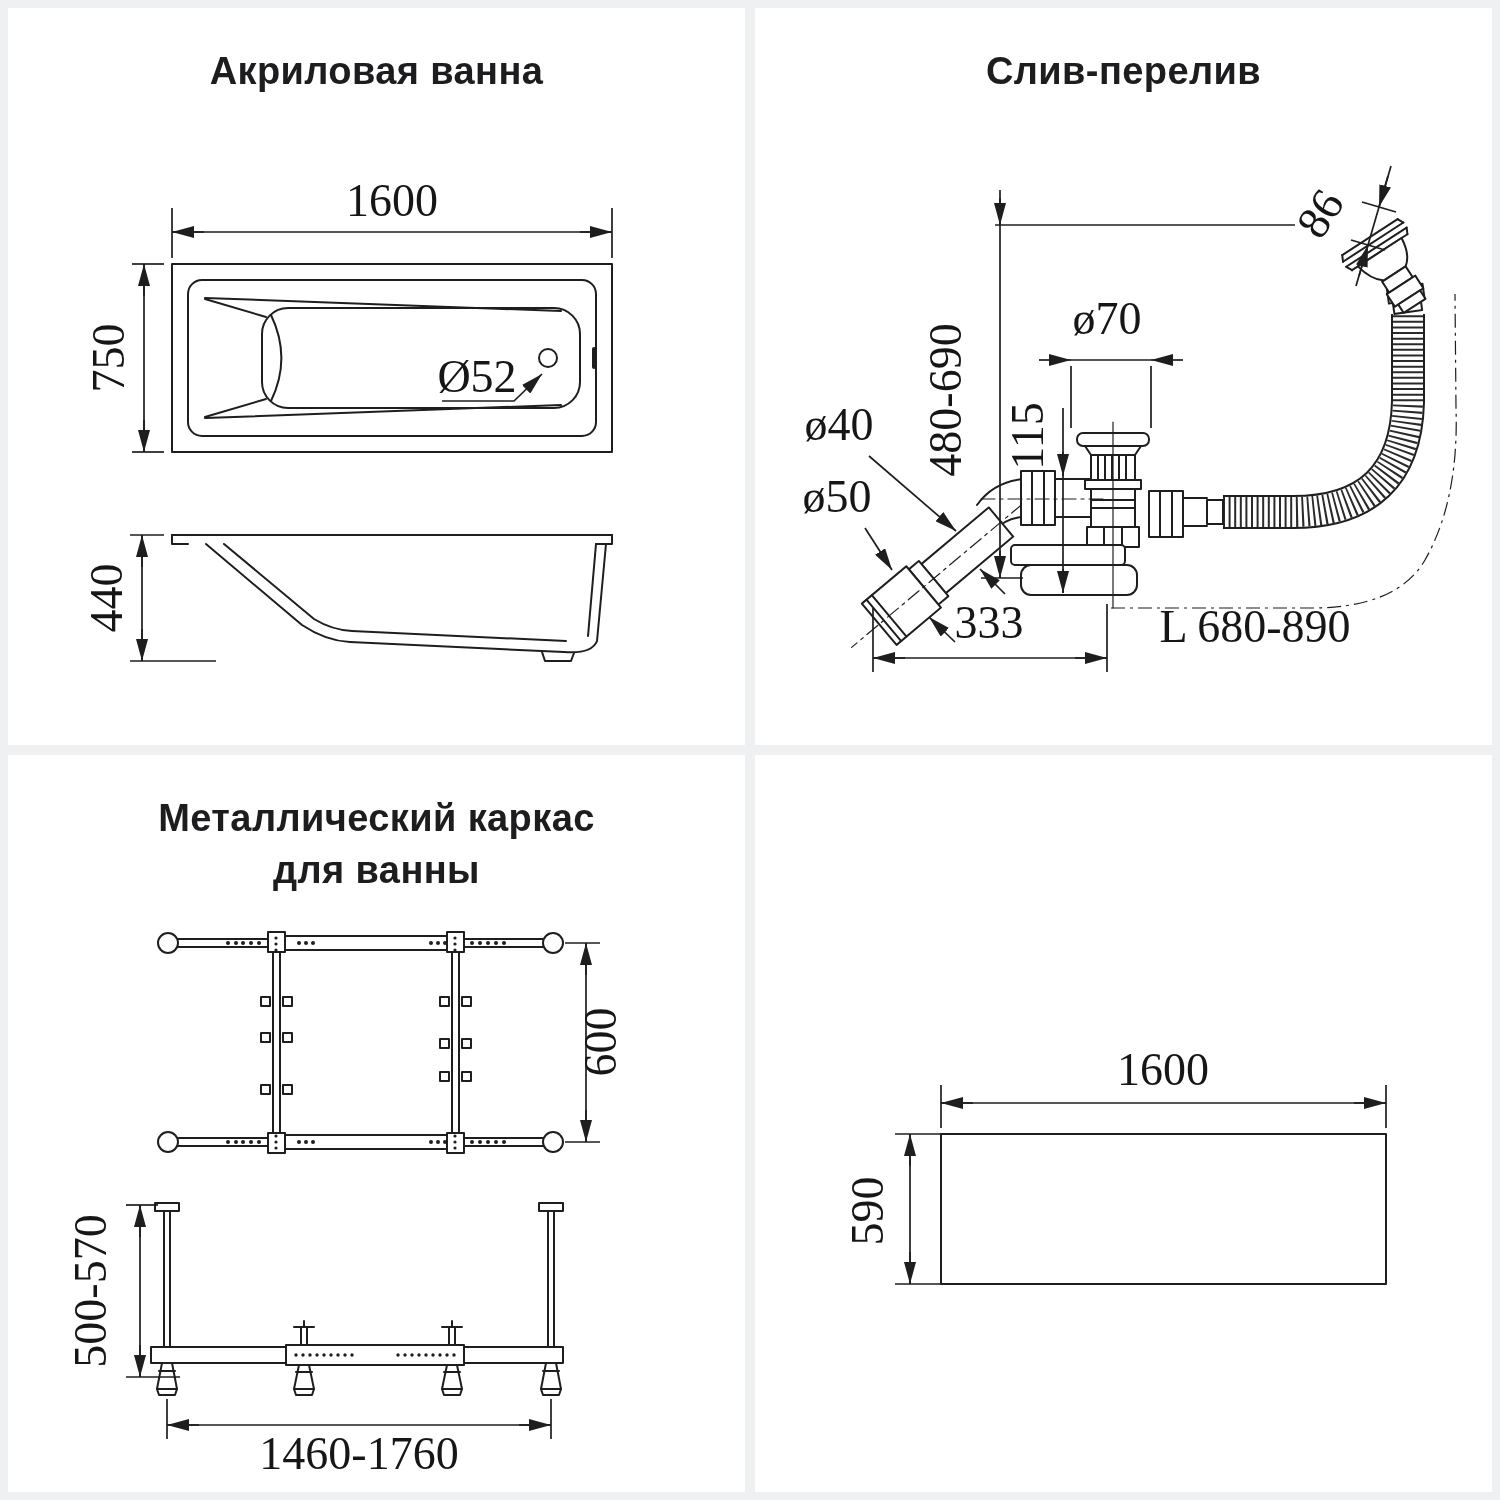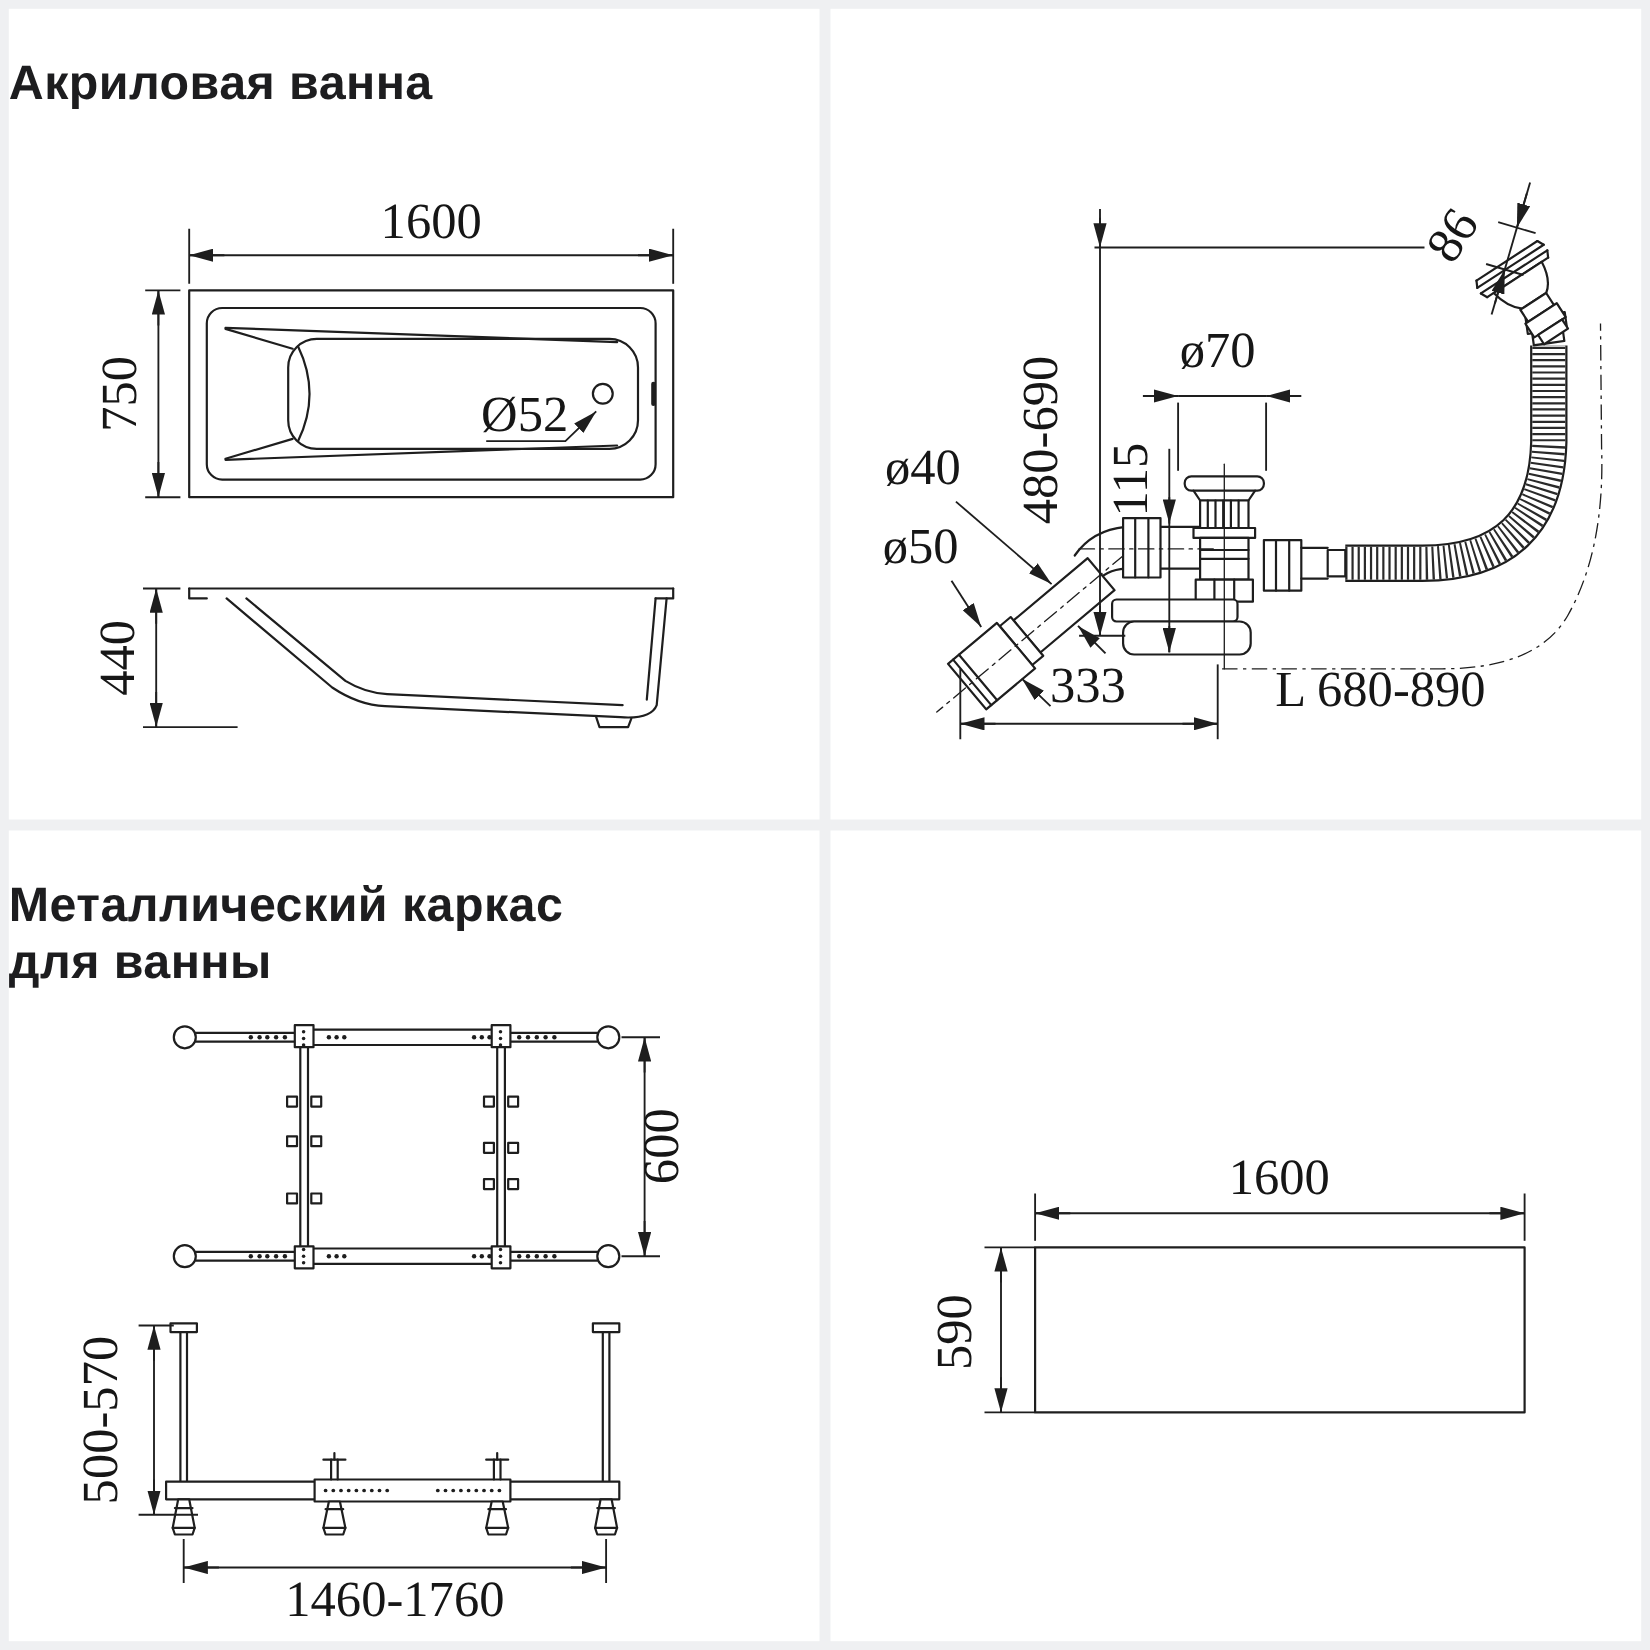--- a/index.html
+++ b/index.html
@@ -1,22 +1,22 @@
 <!DOCTYPE html>
 <html><head>
 <meta charset="utf-8">
 <style>
   html,body{margin:0;padding:0;}
   body{background:#eff0f2;}
   #stage{position:relative;width:1500px;height:1500px;background:#eff0f2;overflow:hidden;}
   .panel{position:absolute;width:737px;height:737px;background:#fff;}
   #p1{left:8px;top:8px;}  #p2{left:755px;top:8px;}
   #p3{left:8px;top:755px;} #p4{left:755px;top:755px;}
-  .title{position:absolute;left:0;right:0;
-         font-family:"Liberation Sans",sans-serif;font-weight:600;font-size:44px;
+  .title{position:absolute;left:0;right:0;text-align:center;
+         font-family:"Liberation Sans",sans-serif;font-weight:600;font-size:38px;
          color:#1d1d1f;letter-spacing:.4px;line-height:1.35;}
   .t1{top:38px;} .t2{top:90px;}
   svg{position:absolute;left:0;top:0;}
   .draw{stroke:#1e1e1e;stroke-width:2;fill:none;stroke-linejoin:round;stroke-linecap:round;}
   .dims{stroke:#1e1e1e;stroke-width:1.7;fill:none;}
   .cl{stroke:#1e1e1e;stroke-width:1.2;fill:none;}
   text{font-family:"Liberation Serif","DejaVu Serif",serif;fill:#161616;font-size:46px;}
   .white{fill:#fff;}
   .dot{fill:#1e1e1e;stroke:none;}
 </style>
@@ -76,20 +76,21 @@
         <line x1="134" y1="621" x2="134" y2="653" marker-end="url(#m1)"></line>
       </g>
       <text x="384" y="208" text-anchor="middle">1600</text>
       <text transform="translate(116 350) rotate(-90)" text-anchor="middle">750</text>
       <text x="469" y="384" text-anchor="middle">Ø52</text>
       <text transform="translate(114 590) rotate(-90)" text-anchor="middle">440</text>
     </svg>
   </div>
 
   <div class="panel" id="p2">
+    <div class="title t1">Слив-перелив</div>
     <svg width="737" height="737" viewBox="0 0 737 737">
       <defs>
         <marker id="m2" markerUnits="userSpaceOnUse" markerWidth="24" markerHeight="12" refX="22" refY="6" orient="auto">
           <path d="M0 0 L22 6 L0 12 Z" fill="#1e1e1e"></path>
         </marker>
       </defs>
 
       <path class="cl" stroke-dasharray="14 5 3 5" d="M356 600 H556 Q642 600 670 552 Q704 492 701 400 L700 286"></path>
 
       <g>

